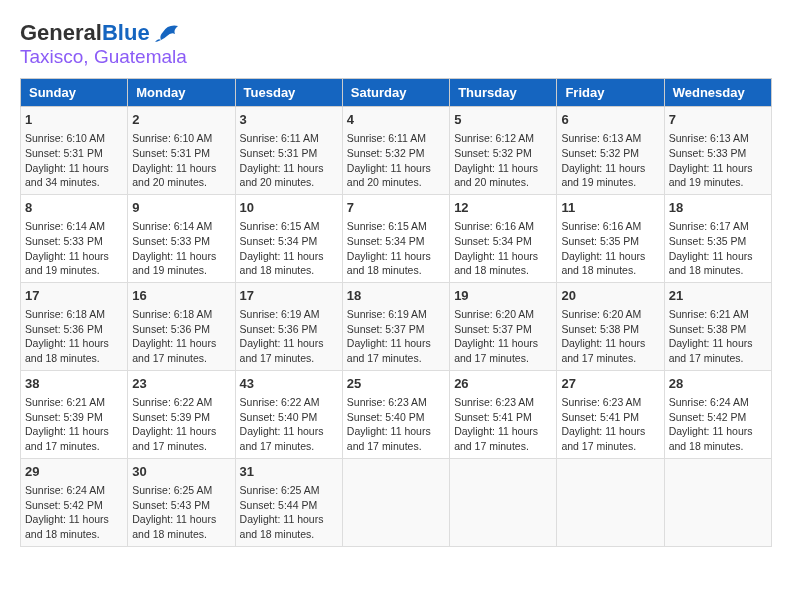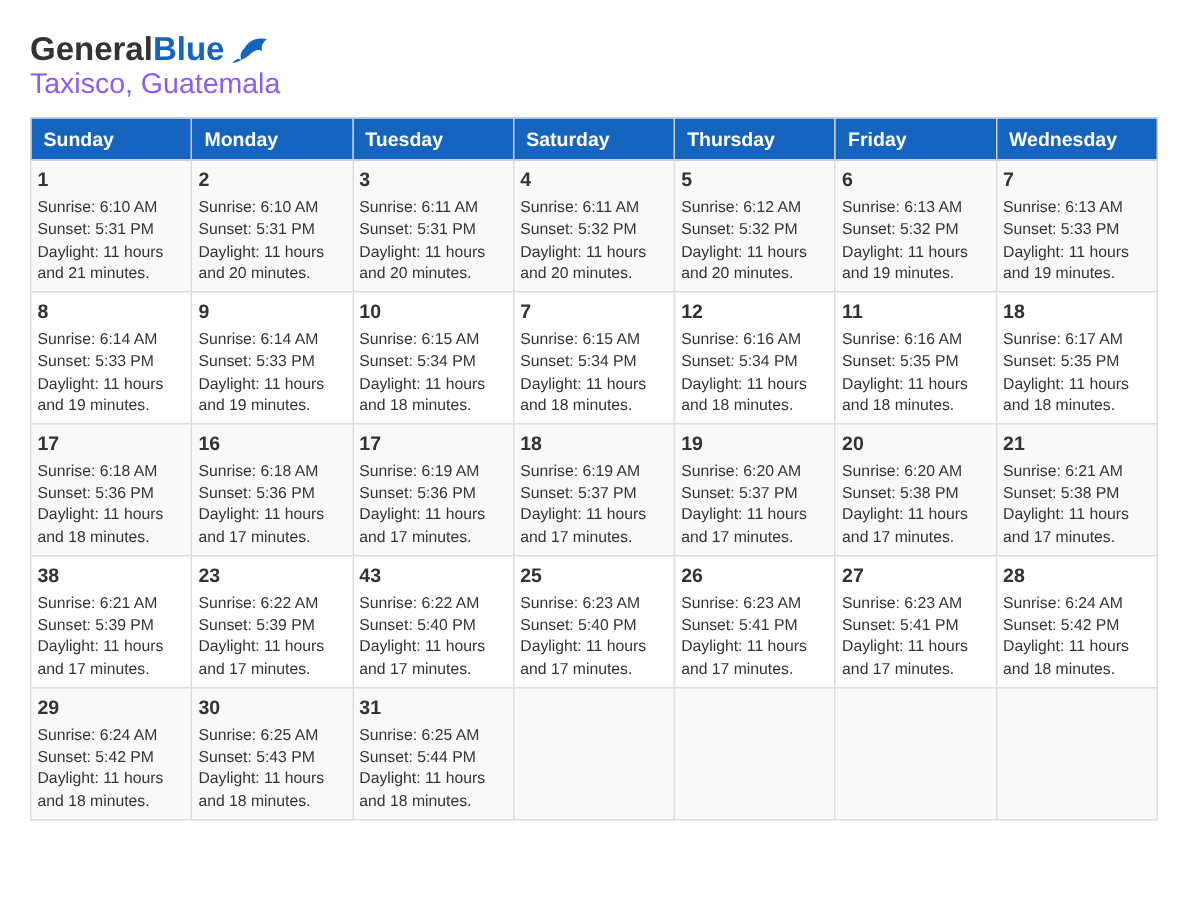--- a/index.html
+++ b/index.html
@@ -110,21 +110,21 @@
         <th>Wednesday</th>
       </tr>
   </thead>
   <tbody id="calendar-body">
   <tr>
         <td>
           <span class="day-num">1</span>
           <div>Sunrise: 6:10 AM</div>
           <div>Sunset: 5:31 PM</div>
           <div>Daylight: 11 hours</div>
-          <div>and 21 minutes.</div>
+          <div>and 34 minutes.</div>
         </td>
         <td>
           <span class="day-num">2</span>
           <div>Sunrise: 6:10 AM</div>
           <div>Sunset: 5:31 PM</div>
           <div>Daylight: 11 hours</div>
           <div>and 20 minutes.</div>
         </td>
         <td>
           <span class="day-num">3</span>

